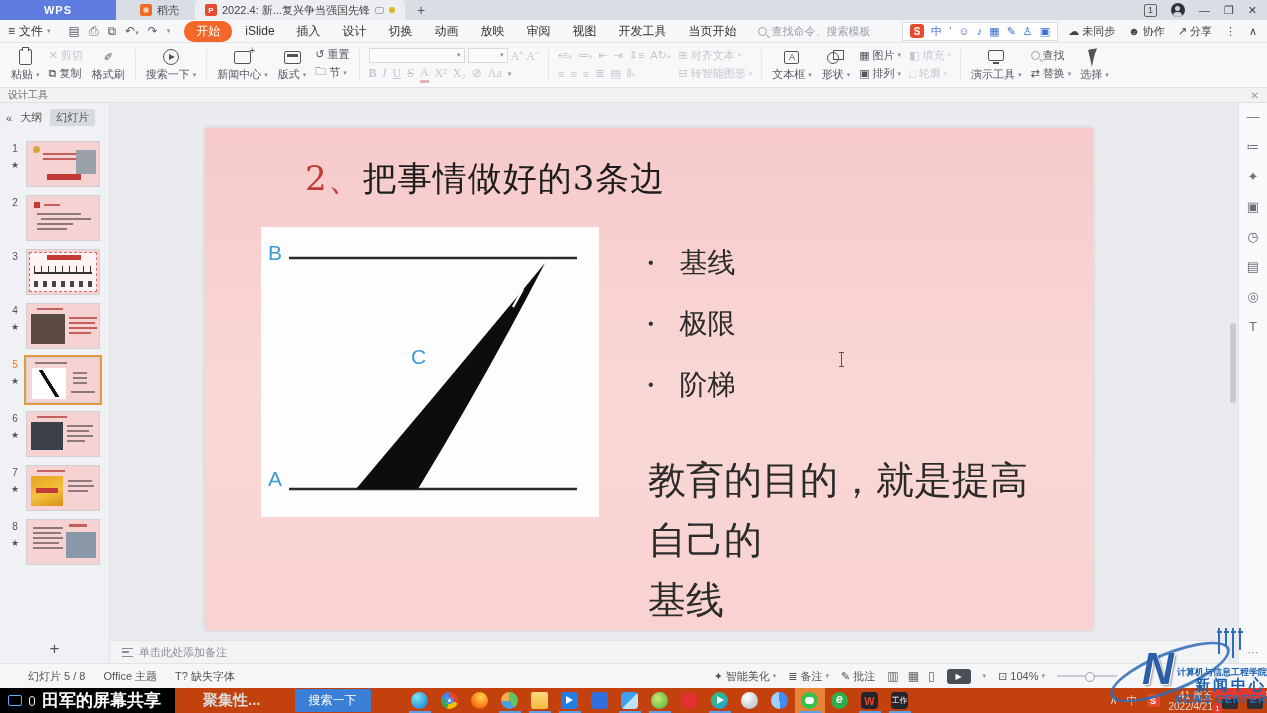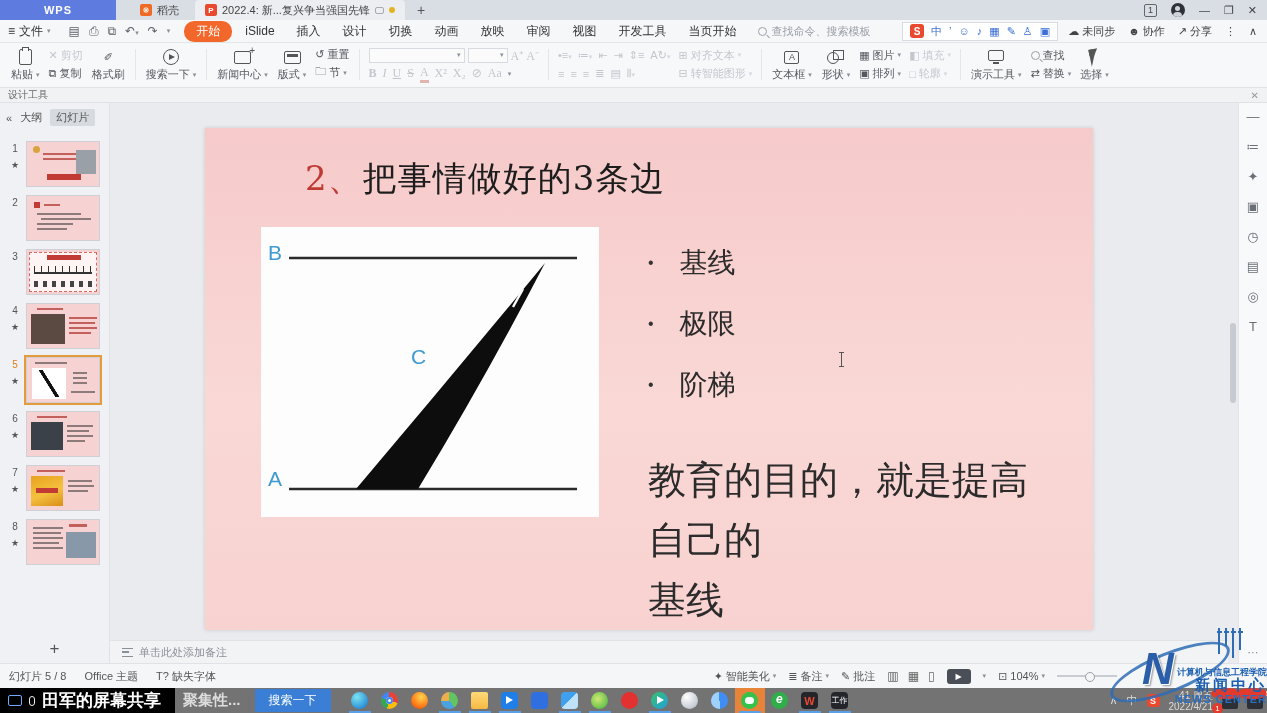--- a/index.html
+++ b/index.html
@@ -102,29 +102,29 @@
   .vscroll{position:absolute;left:1228px;top:103px;width:10px;height:537px;}
   .vscroll .vthumb{position:absolute;left:2px;top:220px;width:6px;height:80px;background:#c7cad0;border-radius:3px;}
   .rightrail{position:absolute;left:1238px;top:103px;width:29px;height:560px;background:#f8f9fb;border-left:1px solid #e2e4e8;display:flex;flex-direction:column;align-items:center;padding-top:6px;gap:15px;color:#6b6f77;font-size:13px;}
   .rightrail .more{position:absolute;bottom:4px;left:0;right:0;text-align:center;font-size:11px;color:#888;}
   
   .notesbar{position:absolute;left:110px;top:640px;width:1118px;height:23px;background:#f2f3f5;border-top:1px solid #e0e2e6;display:flex;align-items:center;gap:6px;font-size:11px;color:#8a8e96;padding-left:12px;}
   .notes-ico{width:11px;height:9px;border-top:1.4px solid #8a8e96;border-bottom:1.4px solid #8a8e96;position:relative;}
   .notes-ico:after{content:"";position:absolute;top:2.8px;left:0;width:7px;height:1.4px;background:#8a8e96;}
   
   .statusbar{position:absolute;left:0;top:663px;width:1267px;height:25px;background:#f5f6f8;border-top:1px solid #e0e2e6;display:flex;align-items:center;font-size:11px;color:#555;}
-  .sb-left{display:flex;align-items:center;gap:18px;padding-left:9px;}
+  .sb-left{display:flex;align-items:center;gap:18px;padding-left:28px;}
   .sb-right{display:flex;align-items:center;gap:12px;margin-left:auto;padding-right:150px;}
   .sb-it{display:flex;align-items:center;gap:3px;}
   .viewicons{display:flex;gap:9px;font-size:12px;color:#666;}
   .playbtn{width:24px;height:15px;background:#4a4e57;border-radius:3px;color:#fff;font-size:8px;display:flex;align-items:center;justify-content:center;}
   .zoomline{width:60px;height:2px;background:#c8ccd2;position:relative;}
   .zoomline:after{content:"";position:absolute;left:28px;top:-3px;width:8px;height:8px;border-radius:50%;background:#f5f6f8;border:1px solid #9aa0a8;}
   
-  .taskbar{position:absolute;left:0;top:688px;width:1267px;height:25px;background:#737373;display:flex;align-items:center;color:#fff;}
+  .taskbar{position:absolute;left:0;top:688px;width:1267px;height:25px;background:#c2410c;display:flex;align-items:center;color:#fff;gap:20px;}
   .share-overlay{height:25px;background:#000;display:flex;align-items:center;gap:7px;padding:0 14px 0 8px;font-size:17px;font-weight:bold;white-space:nowrap;}
   .share-ico{width:14px;height:11px;border:1.6px solid #6fa8ff;border-radius:2px;}
   .mic-ico{width:6px;height:10px;border:1.6px solid #eee;border-radius:3px;}
   .ticker{font-size:15px;color:#ddd;margin:16px 8px;white-space:nowrap;font-weight:bold;}
   .tb-search{background:#3a7fd5;color:#fff;font-size:12px;padding:3px 14px;margin:0 14px 0 6px;white-space:nowrap;}
   .apps{display:flex;align-items:center;height:25px;}
   .appslot{width:30px;height:25px;display:flex;align-items:center;justify-content:center;position:relative;}
   .appslot.hl{background:#e8833a;}
   .appslot .ul{position:absolute;bottom:0;left:4px;right:4px;height:2px;background:#5aa0e8;}
   .appico{width:17px;height:17px;border-radius:4px;}

